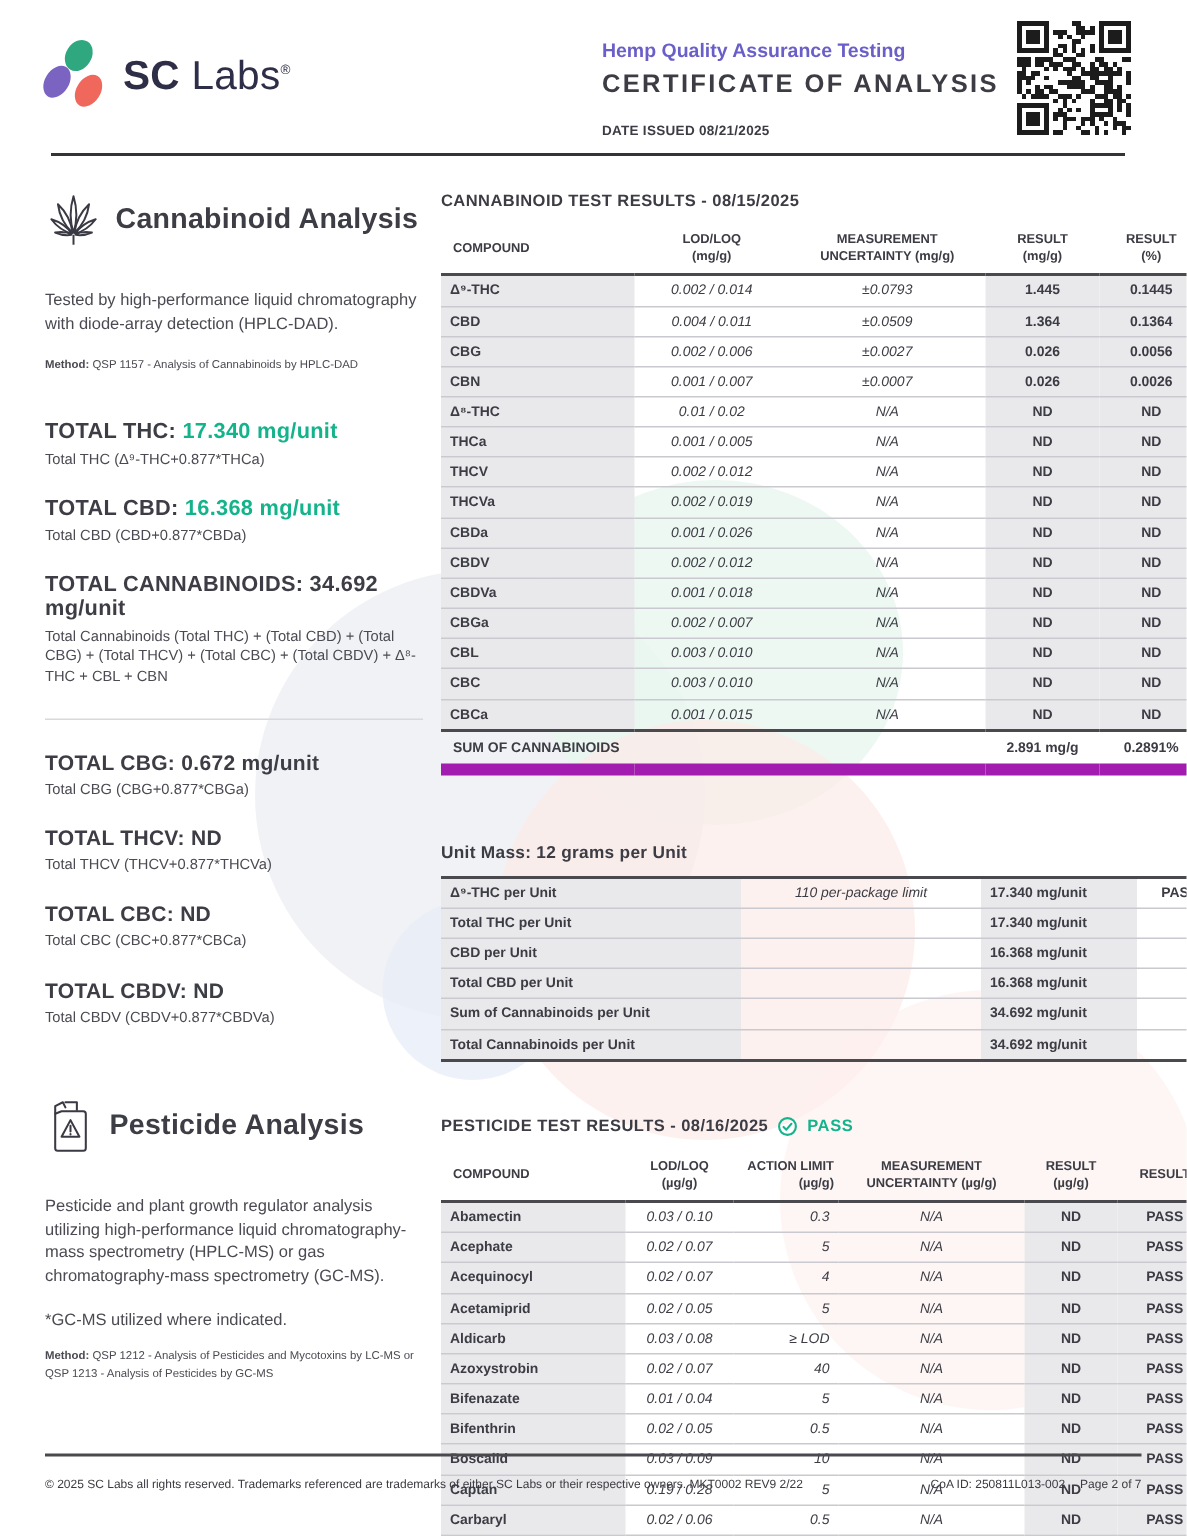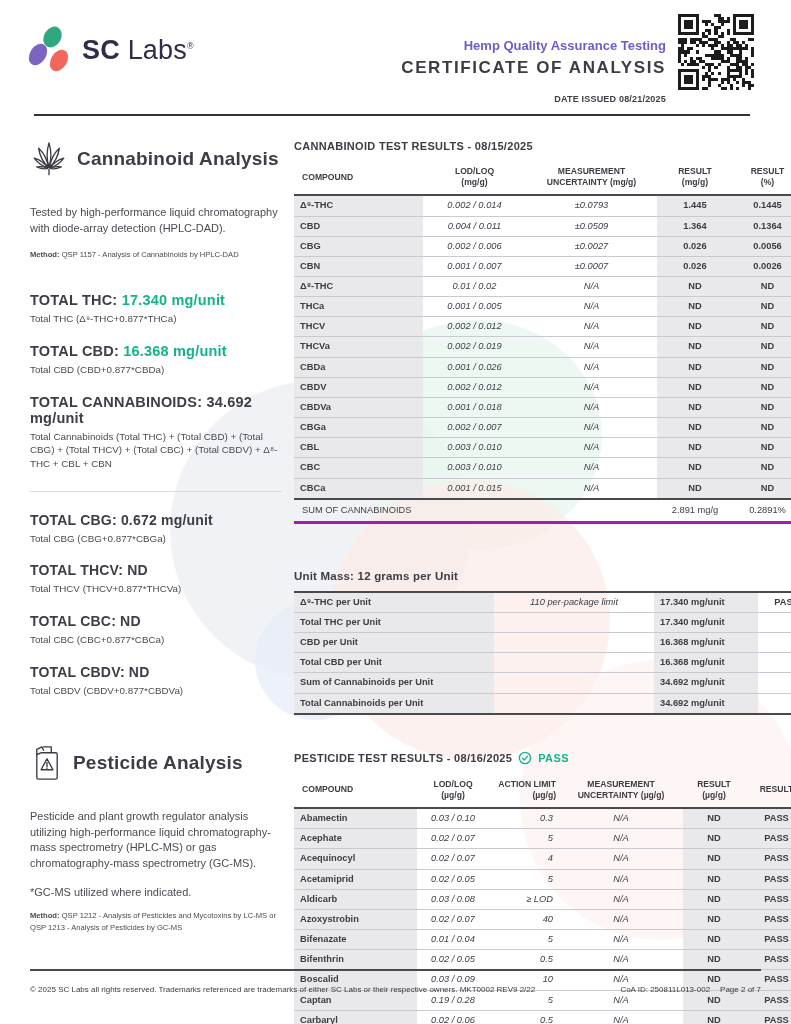--- a/index.html
+++ b/index.html
@@ -21,21 +21,21 @@
   .brand{display:flex;align-items:center;gap:10px;margin-top:12px;}
   .logo-mark{position:relative;width:42px;height:48px;}
   .logo-mark i{position:absolute;display:block;border-radius:50%;}
   .petal-green{width:17px;height:22px;left:14px;top:0;background:#2fa880;transform:rotate(32deg);}
   .petal-purple{width:16px;height:23px;left:0;top:17px;background:#7a63c1;transform:rotate(32deg);}
   .petal-coral{width:16px;height:23px;left:21px;top:23px;background:#f0685c;transform:rotate(32deg);}
   .brand-text{font-size:27px;color:#2e2e48;letter-spacing:.2px;}
   .brand-text .b{font-weight:bold;}
   .brand-text .reg{font-size:9px;vertical-align:super;color:#2e2e48;}
   .head-right{display:flex;gap:12px;align-items:flex-start;}
-  .head-titles{text-align:right;margin-top:24px;}
+  .head-titles{margin-top:12px;}
   .program-title{color:#6a5fc9;font-weight:bold;font-size:13px;margin-bottom:5px;}
   .coa-title{color:#3c3c44;font-size:17px;font-weight:600;letter-spacing:1.6px;}
   .date-issued{color:#3c3c44;font-size:9px;font-weight:bold;margin-top:16px;letter-spacing:.2px;}
   .qr{width:76px;height:76px;background:#fff;}
   .head-rule{border:none;border-top:2.5px solid #333338;margin:10px 4px 0 4px;}
 
   
   .main{display:flex;gap:12px;margin-top:24px;}
   .col-left{width:252px;flex:none;}
   .col-right{flex:1;min-width:0;}
@@ -69,21 +69,21 @@
   .rt td.ctr{text-align:center;}
   .rt th:first-child{text-align:left;padding-left:8px;}
 
   
   .t-cann{margin-top:10px;}
   .t-cann th:nth-child(1),.t-cann td:nth-child(1){width:118px;}
   .t-cann th:nth-child(2),.t-cann td:nth-child(2){width:97px;}
   .t-cann th:nth-child(3),.t-cann td:nth-child(3){width:125px;}
   .t-cann th:nth-child(4),.t-cann td:nth-child(4){width:70px;}
   .t-cann th:nth-child(5),.t-cann td:nth-child(5){width:63px;}
-  .sum-row td{border-top:2px solid #4a4a4e;border-bottom:3px solid #a21caf;font-weight:normal;
+  .sum-row td{border-top:2px solid #4a4a4e;border-bottom:8px solid #a21caf;font-weight:bold;
               font-size:9.3px;padding:5px 8px;background:transparent;}
   .sum-row td:first-child{text-align:left;}
   .sum-row td.ctr{text-align:center;}
 
   
   .unit-sec{margin-top:46px;}
   .t-unit{margin-top:9px;border-top:2px solid #4a4a4e;border-bottom:2px solid #4a4a4e;}
   .t-unit td:nth-child(1){width:188px;}
   .t-unit td:nth-child(2){width:148px;}
   .t-unit td:nth-child(3){width:92px;}

